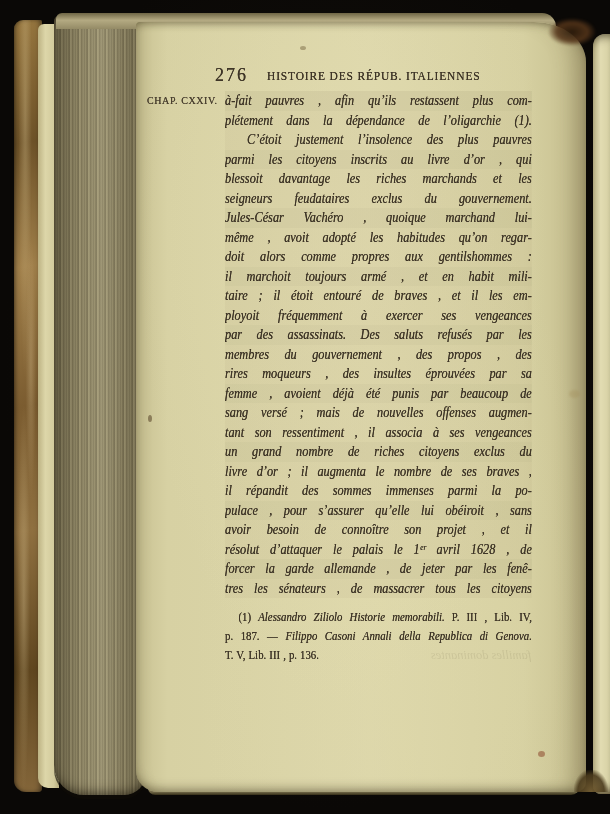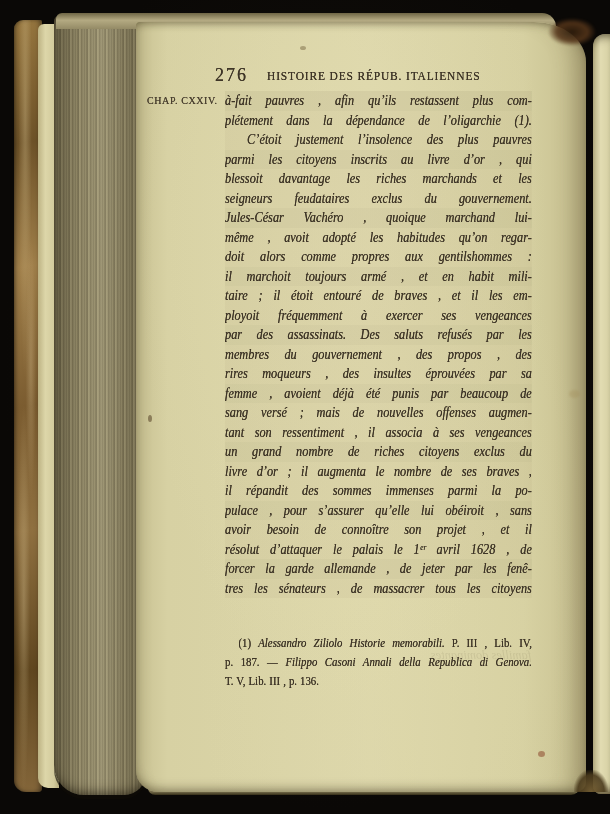--- a/index.html
+++ b/index.html
@@ -93,21 +93,21 @@
     width:361px;height:19.5px;line-height:19.5px;overflow:hidden;
     font-size:14.5px;word-spacing:.5px;
     text-align:justify;text-align-last:justify;
     transform:scaleX(.85);transform-origin:0 0;
     text-shadow:0 0 .45px currentColor;
     background:rgba(98,86,52,.04);
   }
   .line:nth-child(3n+1){background:rgba(98,86,52,.075);}
   .line.indent{text-indent:26px;}
   .footnote{
-    position:absolute;left:89px;top:612px;width:307px;
+    position:absolute;left:89px;top:586px;width:307px;
   }
   .fline{
     width:341px;height:19px;line-height:19px;overflow:hidden;
     font-size:12px;word-spacing:.4px;
     text-align:justify;text-align-last:justify;
     transform:scaleX(.9);transform-origin:0 0;
     text-shadow:0 0 .35px currentColor;
   }
   .fline:first-child{text-indent:15px;}
   .fline.left{text-align:left;text-align-last:left;}

